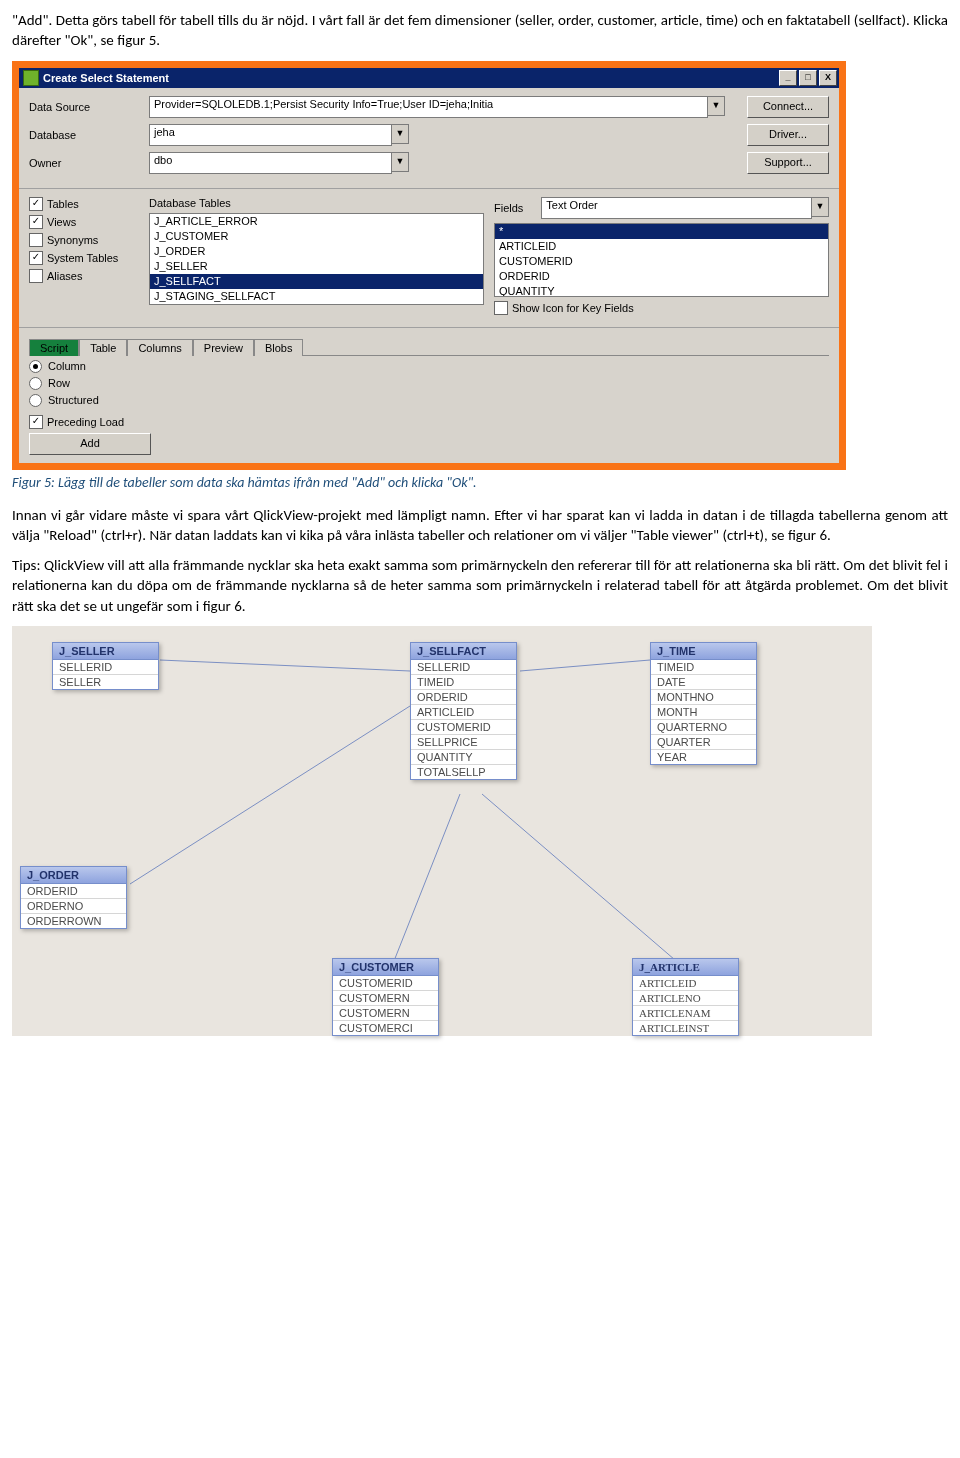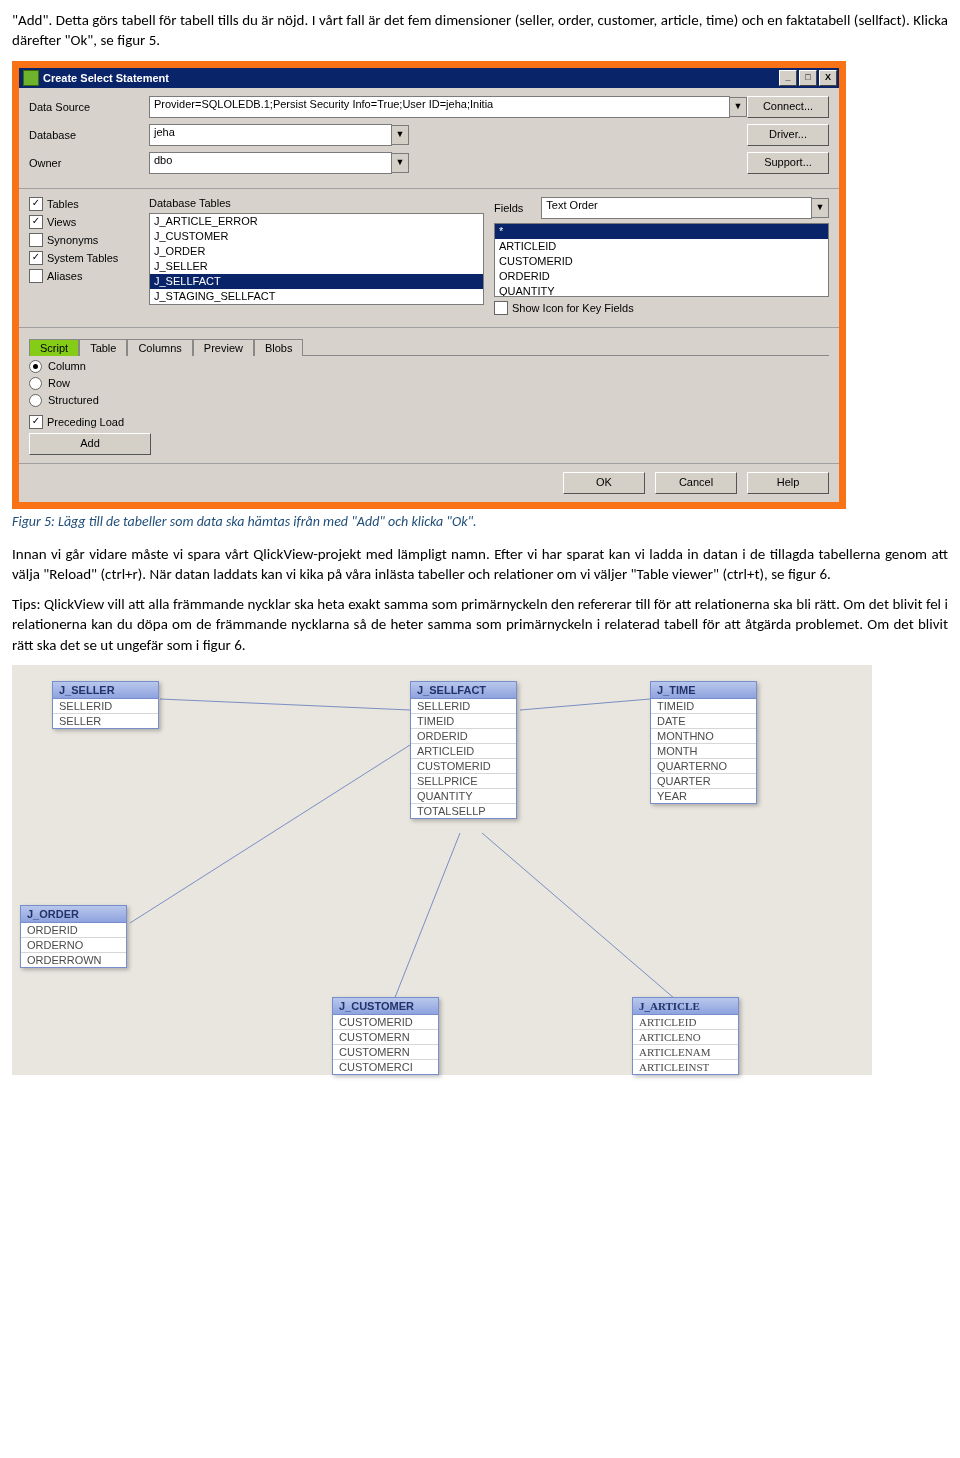--- a/index.html
+++ b/index.html
@@ -50,43 +50,43 @@
     margin-left:2px;
     font-size:9px;line-height:12px;text-align:center;color:#000;
   }
   .panel{padding:8px 10px;border-bottom:1px solid #a0a0a0;}
   .row{display:flex;align-items:center;margin-bottom:6px;}
   .lbl{width:110px;}
   .fld{
     border:1px solid #7b7b7b;background:#fff;height:18px;
     padding:1px 4px;overflow:hidden;white-space:nowrap;
   }
-  .combo{display:flex;align-items:center;padding-left:10px;}
+  .combo{display:flex;padding-left:10px;}
   .combo .arrow{
     width:16px;height:18px;border:1px solid #7b7b7b;border-left:none;
     background:#d4d0c8;text-align:center;line-height:16px;font-size:9px;
   }
   .btn{
     border:1px solid #fff;
     border-right-color:#555;border-bottom-color:#555;
     background:#d4d0c8;width:80px;height:20px;text-align:center;
-    line-height:18px;margin-left:0;
+    line-height:18px;margin-left:22px;
   }
   .listbox{
     border:1px solid #7b7b7b;background:#fff;height:90px;
     overflow:hidden;font-size:11px;
   }
   .listbox div{padding:0 4px;line-height:15px;}
   .sel{background:#0a246a;color:#fff;}
   .tabs{display:flex;gap:0;border-bottom:1px solid #888;margin-top:6px;}
   .tab{
     border:1px solid #888;border-bottom:none;background:#d7d3cc;
     padding:2px 10px;font-size:11px;position:relative;top:1px;
   }
-  .tab.active{background:#84cc16;}
+  .tab.active{background:#15803d;}
   .script-area{
     border:1px solid #888;background:#fff;margin-top:0;
     font-family:"Courier New",monospace;font-size:12px;
     padding:4px 6px;height:110px;white-space:pre;position:relative;
   }
   .kw{color:#0000aa;font-weight:bold;}
   .fld-id{color:#990033;}
   .chk{display:flex;align-items:center;gap:4px;margin-bottom:4px;}
   .chk .box{width:12px;height:12px;border:1px solid #666;background:#fff;text-align:center;font-size:10px;line-height:10px;}
   .rad{display:flex;align-items:center;gap:6px;margin-bottom:4px;}
@@ -246,25 +246,20 @@
             </div>
           <div class="chk" style="margin-top:8px;">
               <span class="box">✓</span>
               <span>Preceding Load</span>
             </div>
           <div class="btn" style="width:120px;margin:4px 0 0;">Add</div>
         </div>
       </div>
     </div>
 
-    <div style="display:flex;justify-content:flex-end;padding:8px 10px;gap:10px;border-top:1px solid #a0a0a0;">
-      <div class="btn">OK</div>
-      <div class="btn">Cancel</div>
-      <div class="btn">Help</div>
-    </div>
   </div>
 
   <div class="figcaption">Figur 5: Lägg till de tabeller som data ska hämtas ifrån med "Add" och klicka "Ok".</div>
 
   <p class="doc-text">Innan vi går vidare måste vi spara vårt QlickView-projekt med lämpligt namn. Efter vi har sparat kan vi ladda in datan i de tillagda tabellerna genom att välja "Reload" (ctrl+r). När datan laddats kan vi kika på våra inlästa tabeller och relationer om vi väljer "Table viewer" (ctrl+t), se figur 6.</p>
   <p class="doc-text">Tips: QlickView vill att alla främmande nycklar ska heta exakt samma som primärnyckeln den refererar till för att relationerna ska bli rätt. Om det blivit fel i relationerna kan du döpa om de främmande nycklarna så de heter samma som primärnyckeln i relaterad tabell för att åtgärda problemet. Om det blivit rätt ska det se ut ungefär som i figur 6.</p>
 
   <div class="diagram">
     <svg class="lines">
       <line x1="148" y1="34" x2="398" y2="45" stroke="#7b8fc3" stroke-width="1"></line>

